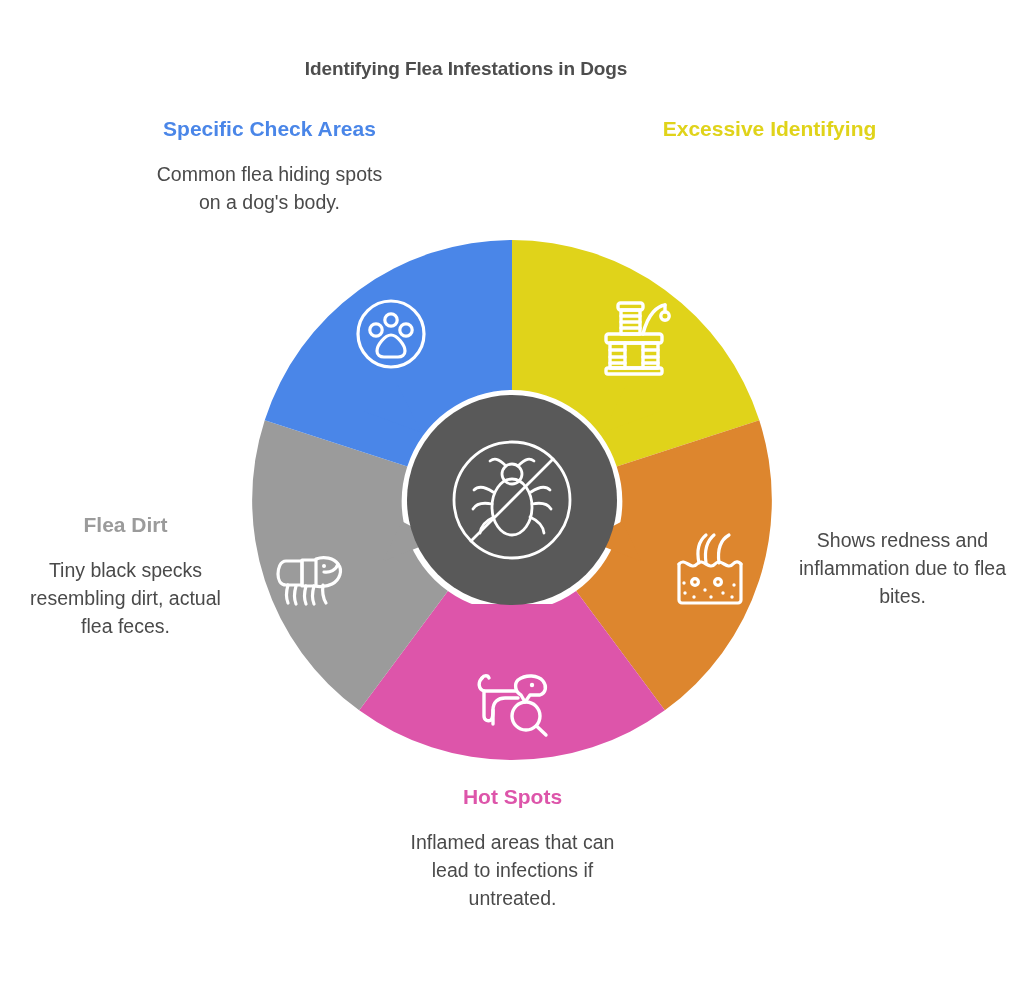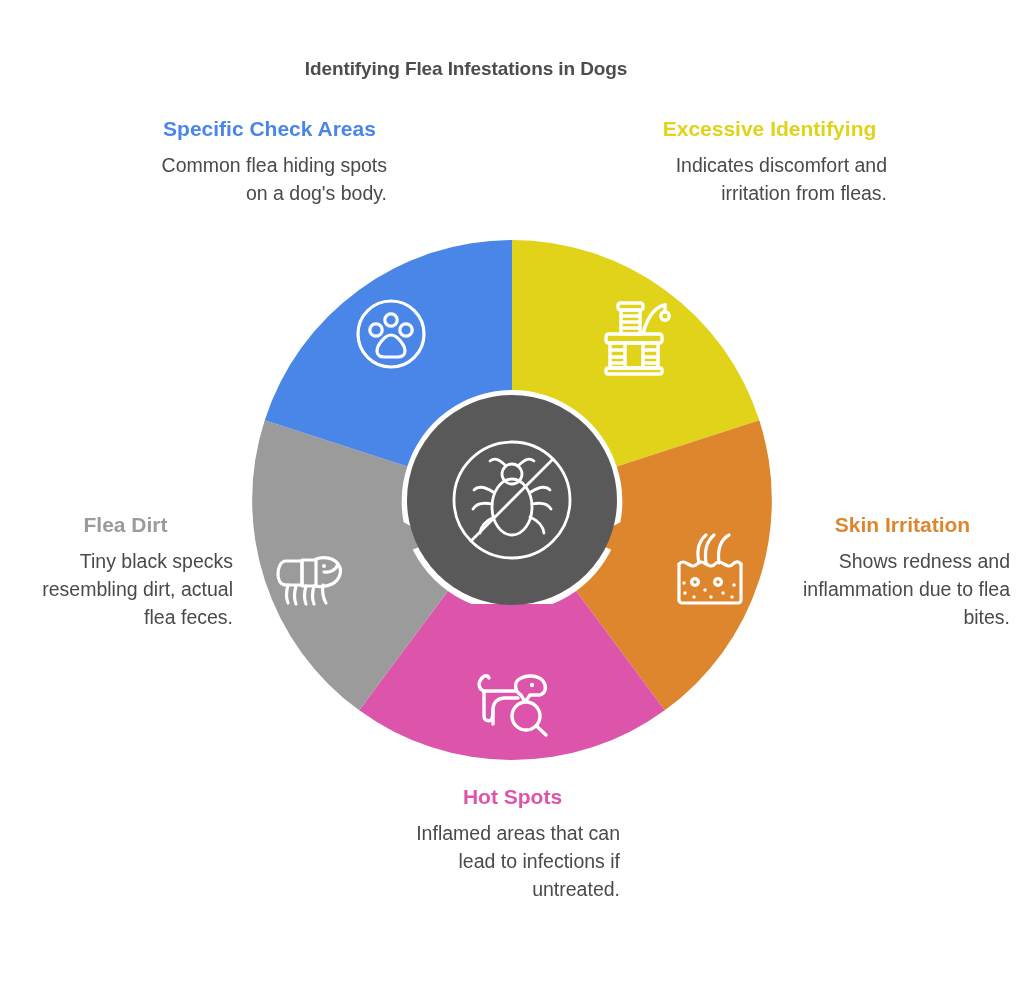--- a/index.html
+++ b/index.html
@@ -87,21 +87,21 @@
     width: 215px;
     text-align: center;
   }
   
   #callout-fleadirt {
     left: 18px;
     top: 510px;
     width: 215px;
     text-align: center;
   }
-  .callout .c-desc { margin-top: 7px; text-align: right; }
+  .callout .c-desc { margin-top: 16px; }
 </style>
 </head>
 <body>
 
 <div id="stage">
 
   <div class="chart-title">Identifying Flea Infestations in Dogs</div>
 
   <svg class="wheel" viewBox="0 0 1024 996">
 
@@ -274,25 +274,23 @@
     </g>
   </svg>
 
   <div class="callout" id="callout-check-areas">
     <div class="c-title" style="color:#4A86E8">Specific Check Areas</div>
     <div class="c-desc">Common flea hiding spots on a dog's body.</div>
   </div>
 
   <div class="callout" id="callout-scratching">
     <div class="c-title" style="color:#E0D31A">Excessive Identifying</div>
-    <div class="c-desc">Indicates discomfort and irritation from fleas.</div>
   </div>
 
   <div class="callout" id="callout-skin">
-    <div class="c-title" style="color:#DD862E">Skin Irritation</div>
     <div class="c-desc">Shows redness and inflammation due to flea bites.</div>
   </div>
 
   <div class="callout" id="callout-hotspots">
     <div class="c-title" style="color:#DD55AA">Hot Spots</div>
     <div class="c-desc">Inflamed areas that can lead to infections if untreated.</div>
   </div>
 
   <div class="callout" id="callout-fleadirt">
     <div class="c-title" style="color:#9B9B9B">Flea Dirt</div>

